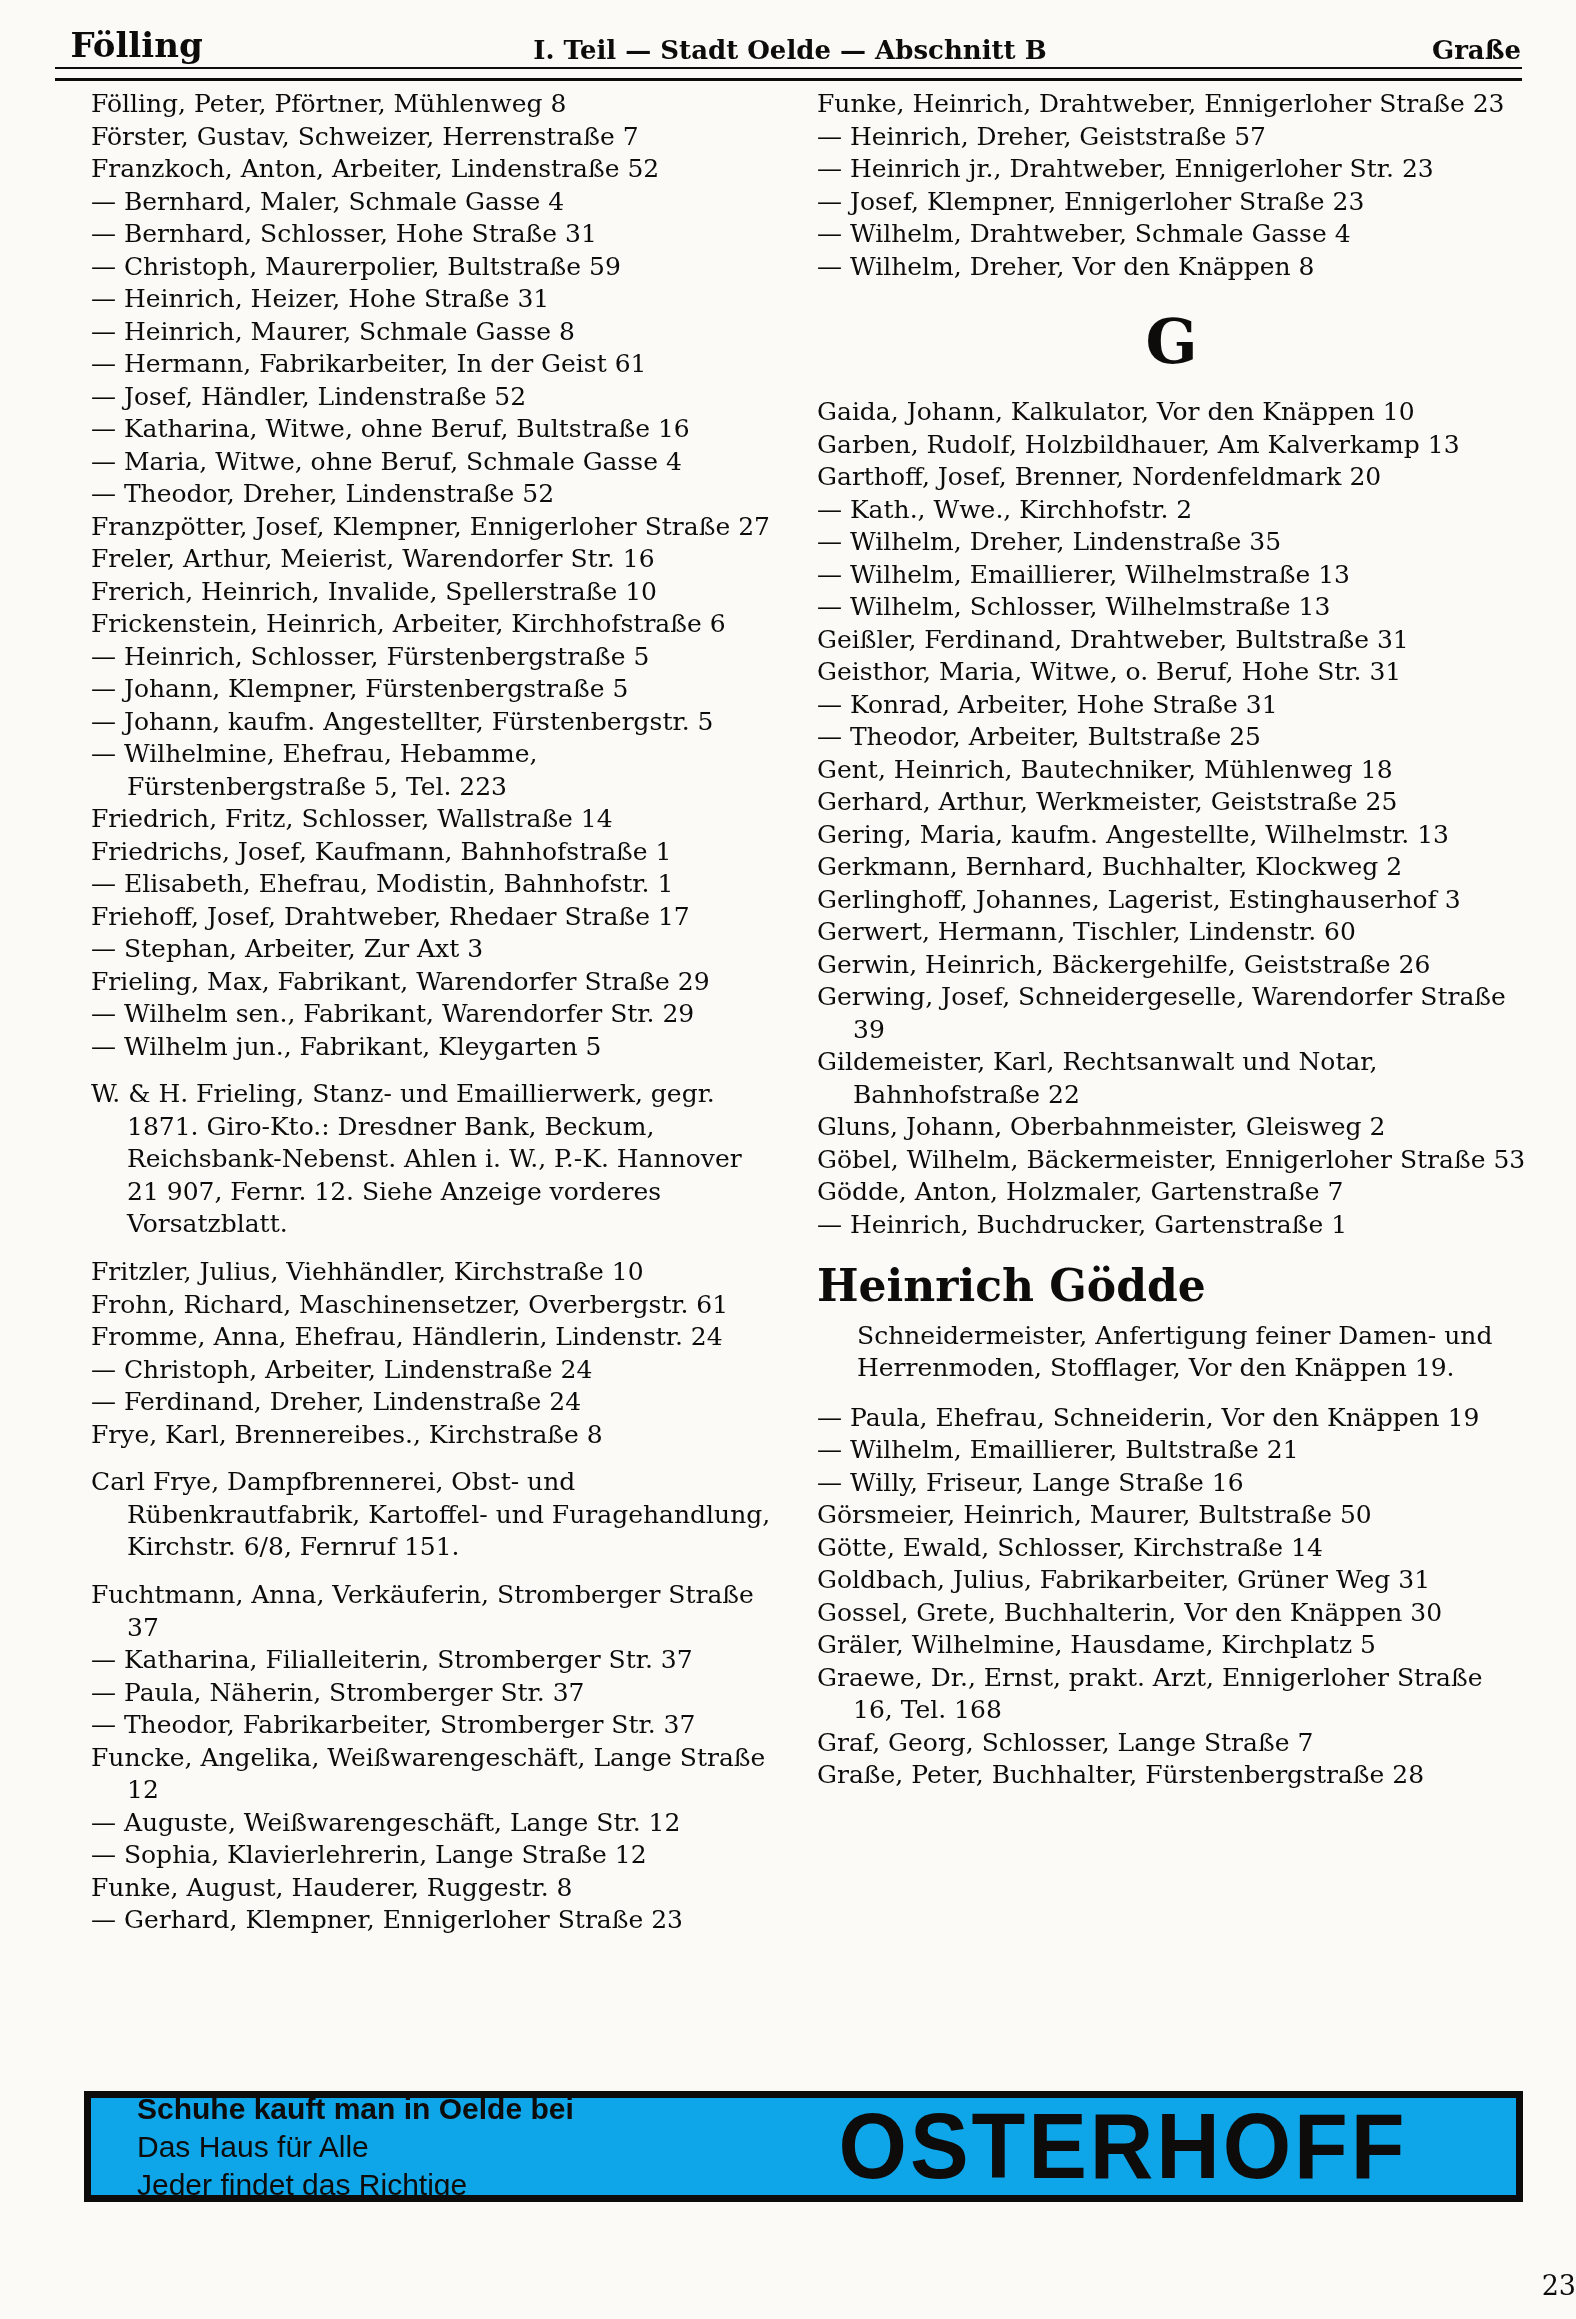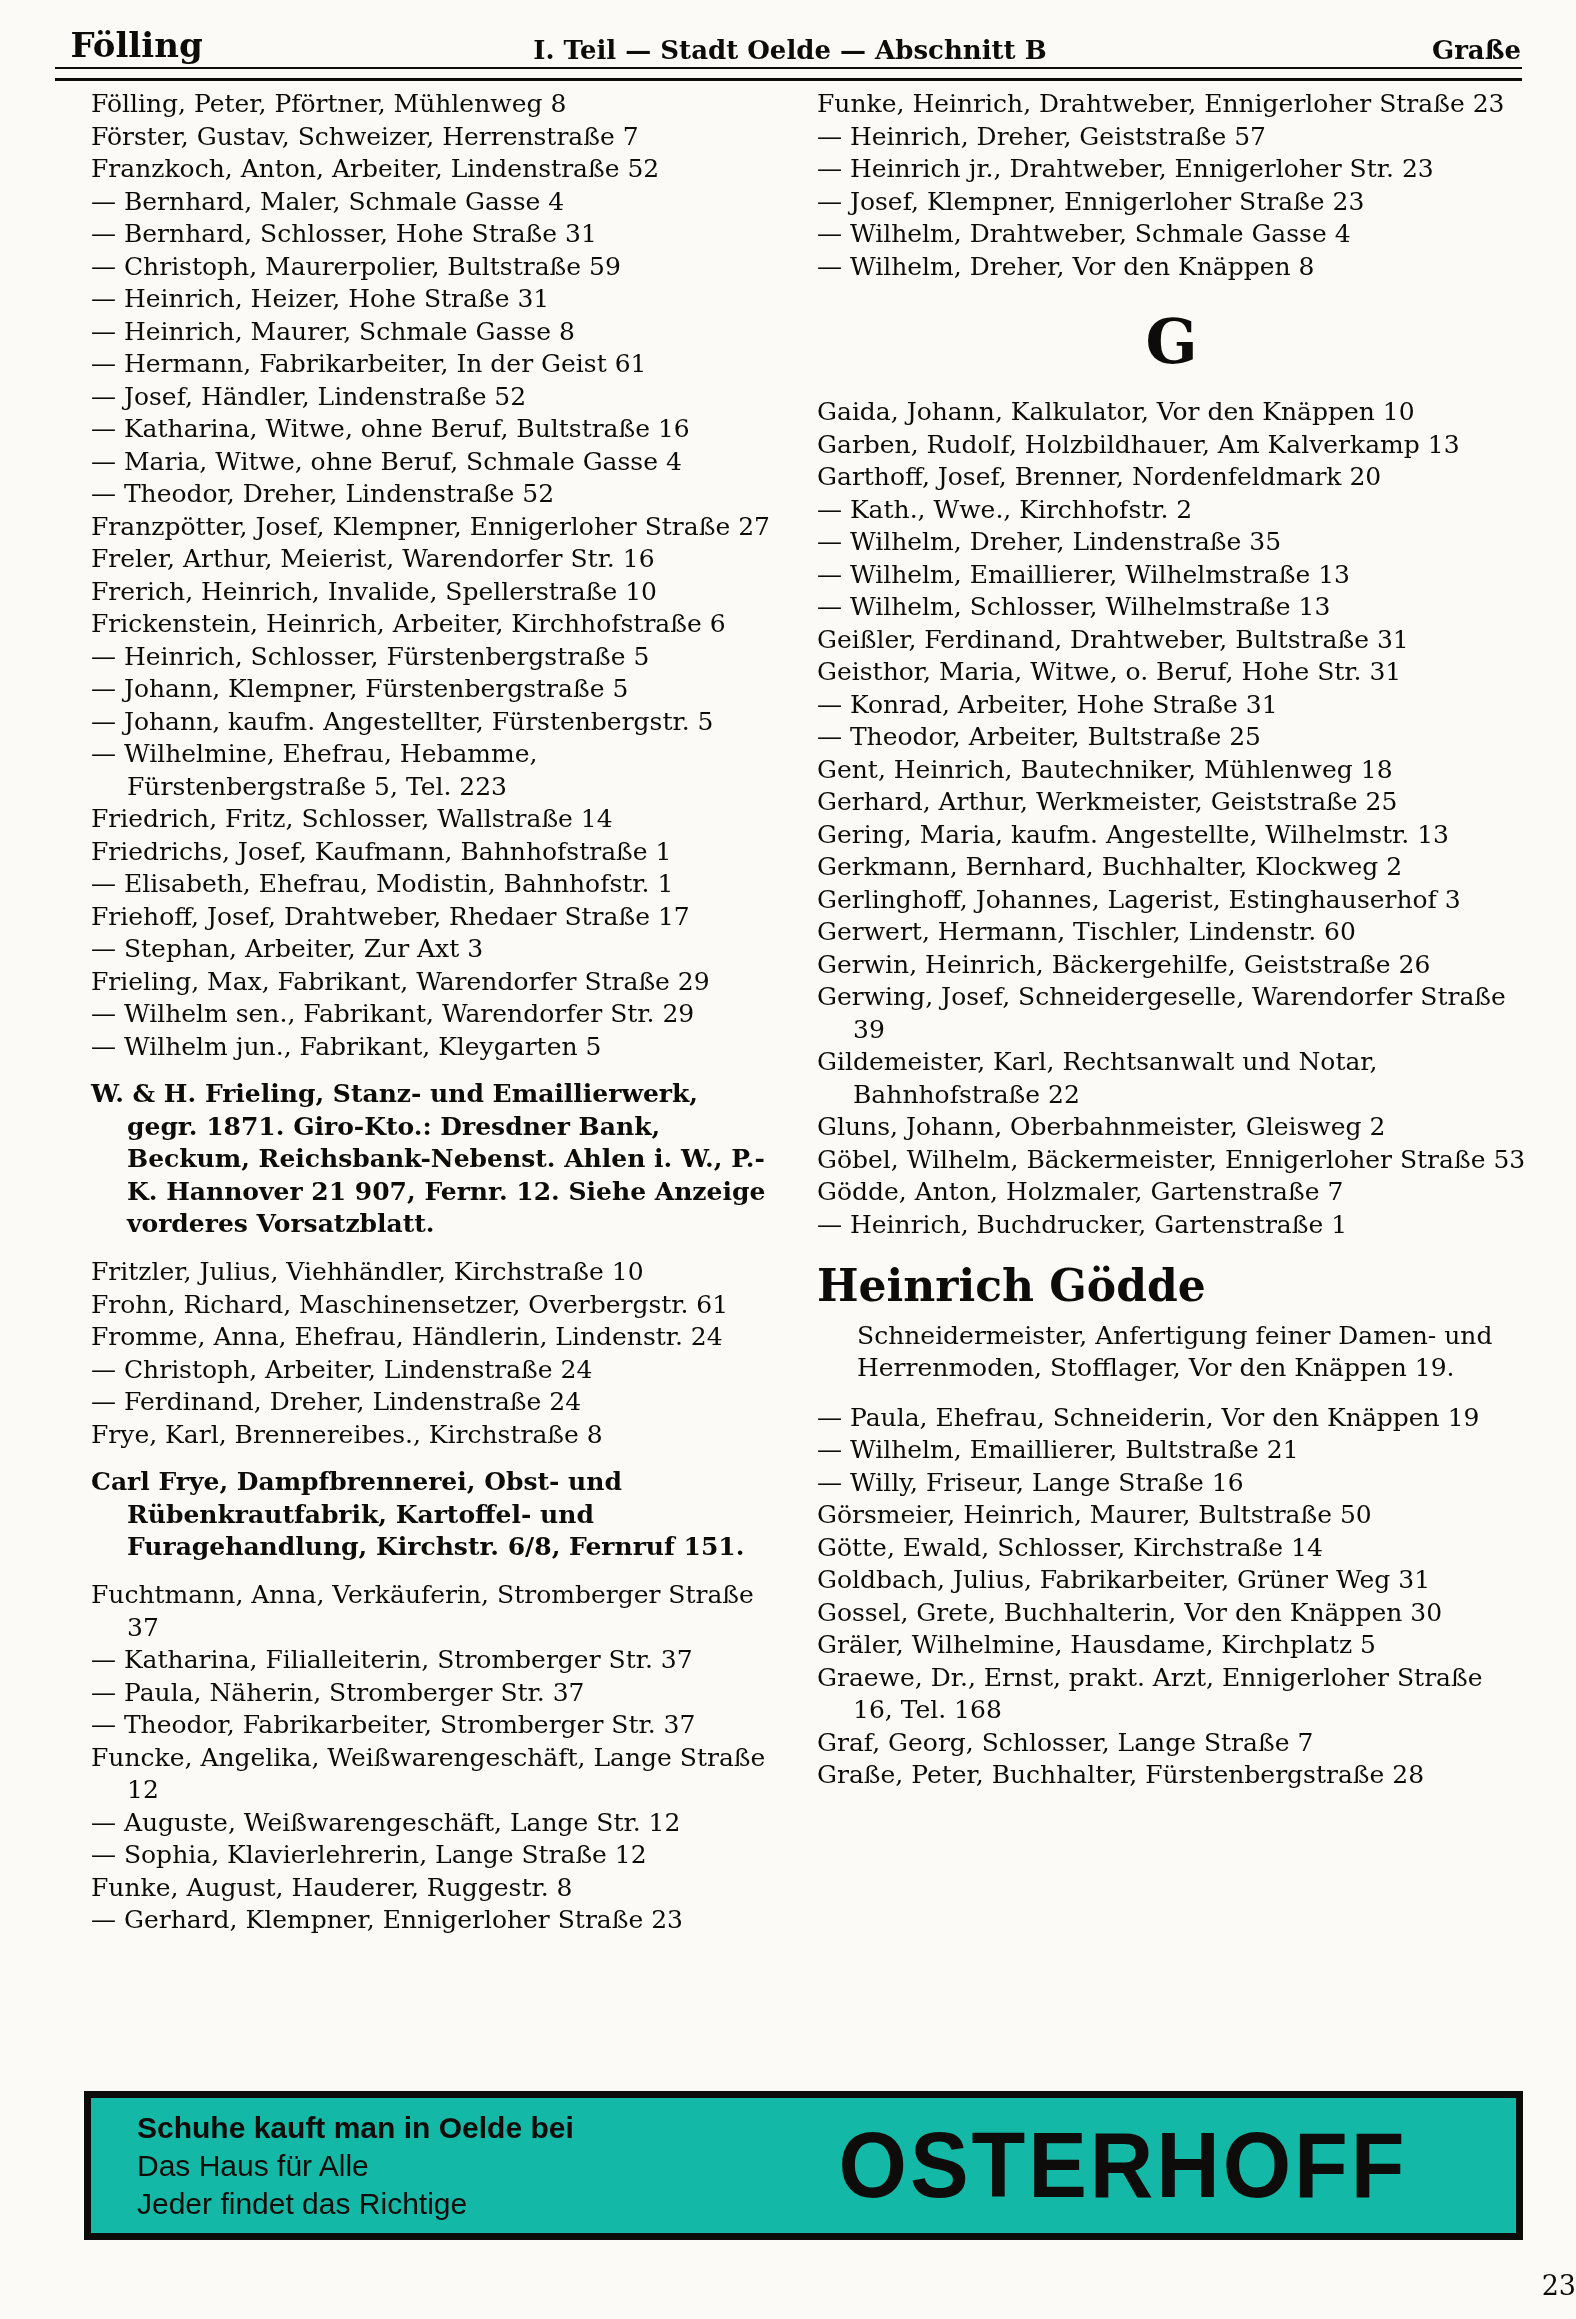--- a/index.html
+++ b/index.html
@@ -18,30 +18,30 @@
   .runhead .rgt{position:absolute;right:0;bottom:0;font-size:26px;font-weight:bold;}
   .headrule{position:absolute;top:67px;left:55px;right:54px;height:8.6px;
     border-top:2.9px solid #0d0c0a;border-bottom:3.8px solid #0d0c0a;}
 
   
   .col{position:absolute;top:88px;font-size:25px;line-height:32.5px;}
   .col-left{left:91px;width:681px;}
   .col-right{left:817px;width:709px;}
 
   .entry{padding-left:36px;text-indent:-36px;}
-  .entry.bold{font-weight:bold;margin:15.3px 0;}
+  .entry.bold{font-weight:normal;margin:15.3px 0;}
   .entry.desc{margin-left:40px;padding-left:0;text-indent:0;margin-top:3.8px;margin-bottom:17px;}
   .entry.heading{font-size:44px;line-height:52px;font-weight:bold;
     padding-left:0;text-indent:0;margin:19px 0 7.6px;}
   .entry.letter{font-size:61px;line-height:67px;font-weight:bold;text-align:center;
     padding-left:0;text-indent:0;margin:25px 0 21px;}
 
   
-  .ad{position:absolute;left:84px;top:2091px;width:1439px;height:149px;
-    border:7.6px solid #0d0c0a;background:#14b8a6;box-sizing:border-box;
+  .ad{position:absolute;left:84px;top:2091px;width:1439px;height:111px;
+    border:7.6px solid #0d0c0a;background:#0ea5e9;box-sizing:border-box;
     display:flex;align-items:center;}
   .ad-text{margin-left:46px;width:593px;
     font-family:"Liberation Sans","DejaVu Sans",sans-serif;}
   .ad-line1{font-size:30px;font-weight:bold;line-height:38px;}
   .ad-line2,.ad-line3{font-size:30px;font-weight:normal;line-height:38px;}
   .ad-brand{flex:1;text-align:center;
     font-family:"Liberation Sans","DejaVu Sans",sans-serif;
     font-size:88px;font-weight:bold;letter-spacing:2.9px;
     transform:scaleY(1.05);}
 

